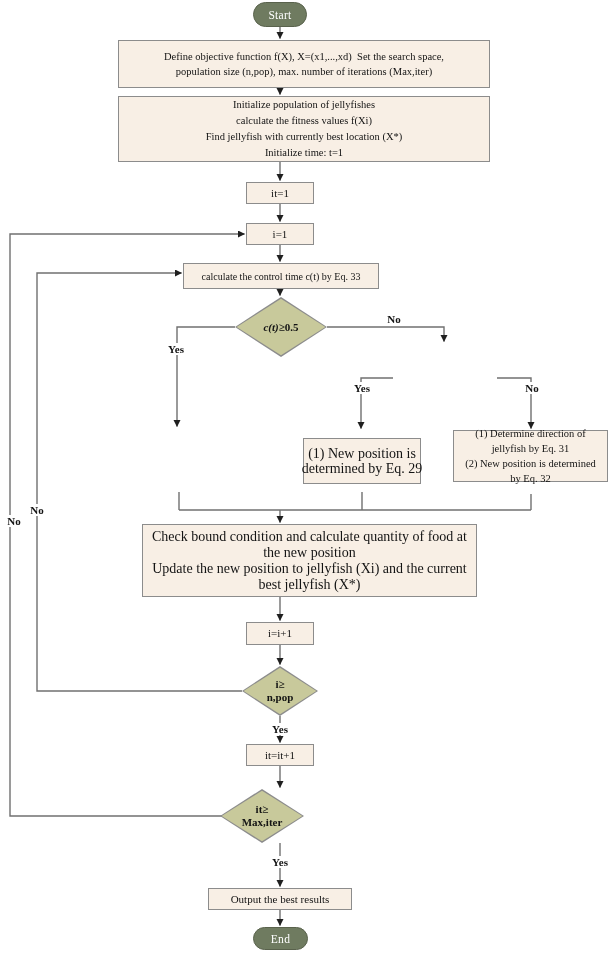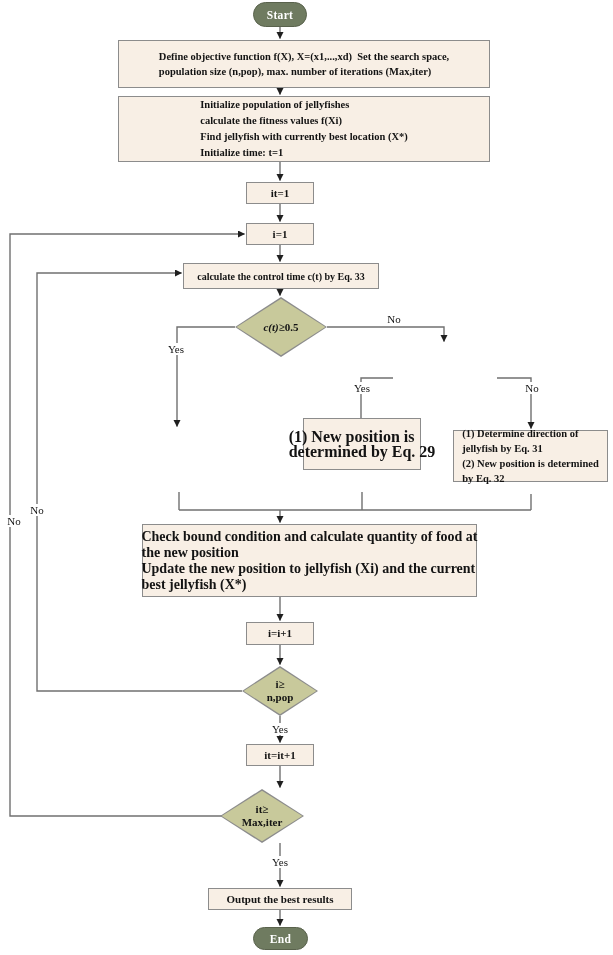--- a/index.html
+++ b/index.html
@@ -3,35 +3,35 @@
 <meta charset="utf-8">
 <style>
   *{box-sizing:border-box;margin:0;padding:0}
   html,body{background:#fff}
   body{font-family:"Liberation Serif",serif;}
   #canvas{position:relative;width:613px;height:955px;background:#ffffff;overflow:hidden}
   #wires{position:absolute;left:0;top:0;z-index:1}
   .wire{fill:none;stroke:var(--line);stroke-width:1.4;stroke-linejoin:miter}
   .ahead{fill:var(--arrow)}
   .node{position:absolute;display:flex;align-items:center;justify-content:center;
-        text-align:left;z-index:2;color:var(--text);font-weight:bold}
+        text-align:center;z-index:2;color:var(--text);font-weight:normal}
   .process{background:var(--process);border:1.4px solid var(--border)}
   .terminator{background:var(--terminator);border:1.2px solid var(--terminator_border);
         border-radius:13px;color:#ffffff;font-size:11.5px;letter-spacing:.3px}
   .nlabel{white-space:pre;line-height:15px}
   .diamond{position:absolute;z-index:2}
   .dshape{position:absolute;inset:0;background:var(--border);
         clip-path:polygon(50% 0,100% 50%,50% 100%,0 50%)}
   .dfill{position:absolute;inset:1.7px;background:var(--decision);
         clip-path:polygon(50% 0,100% 50%,50% 100%,0 50%)}
   .dtext{position:absolute;inset:0;display:flex;align-items:center;justify-content:center;
         text-align:center;font-weight:bold;color:var(--text);white-space:pre;line-height:13px;font-size:11px}
   .ital{font-style:italic}
   .elabel{position:absolute;z-index:3;transform:translate(-50%,-50%);background:#ffffff;
-        padding:0 2px;font-weight:normal;font-size:11px;color:var(--text);line-height:12px}
+        padding:0 2px;font-weight:bold;font-size:11px;color:var(--text);line-height:12px}
 </style>
 </head>
 <body>
 
 <div id="canvas">
 
   <svg id="wires" width="613" height="955">
     <defs>
       <marker id="ah" markerUnits="userSpaceOnUse" markerWidth="8" markerHeight="8" refX="6.5" refY="3.5" orient="auto">
         <path d="M0,0 L7,3.5 L0,7 Z" class="ahead"></path>
@@ -91,21 +91,21 @@
   </div>
 
   <div class="diamond" style="left:235px;top:297px;width:92px;height:60px">
     <div class="dshape"></div>
     <div class="dfill"></div>
     <div class="dtext"><span class="ital">c(t)</span><span>≥0.5</span></div>
   </div>
 
 
 
-  <div class="node process" style="left:303px;top:418px;width:118px;height:52px;font-size:16px">
+  <div class="node process" style="left:303px;top:438px;width:118px;height:46px;font-size:14px">
     <div class="nlabel">(1) New position is
 determined by Eq. 29</div>
   </div>
 
   <div class="node process" style="left:453px;top:430px;width:155px;height:52px;font-size:10.5px">
     <div class="nlabel">(1) Determine direction of
 jellyfish by Eq. 31
 (2) New position is determined
 by Eq. 32</div>
   </div>

